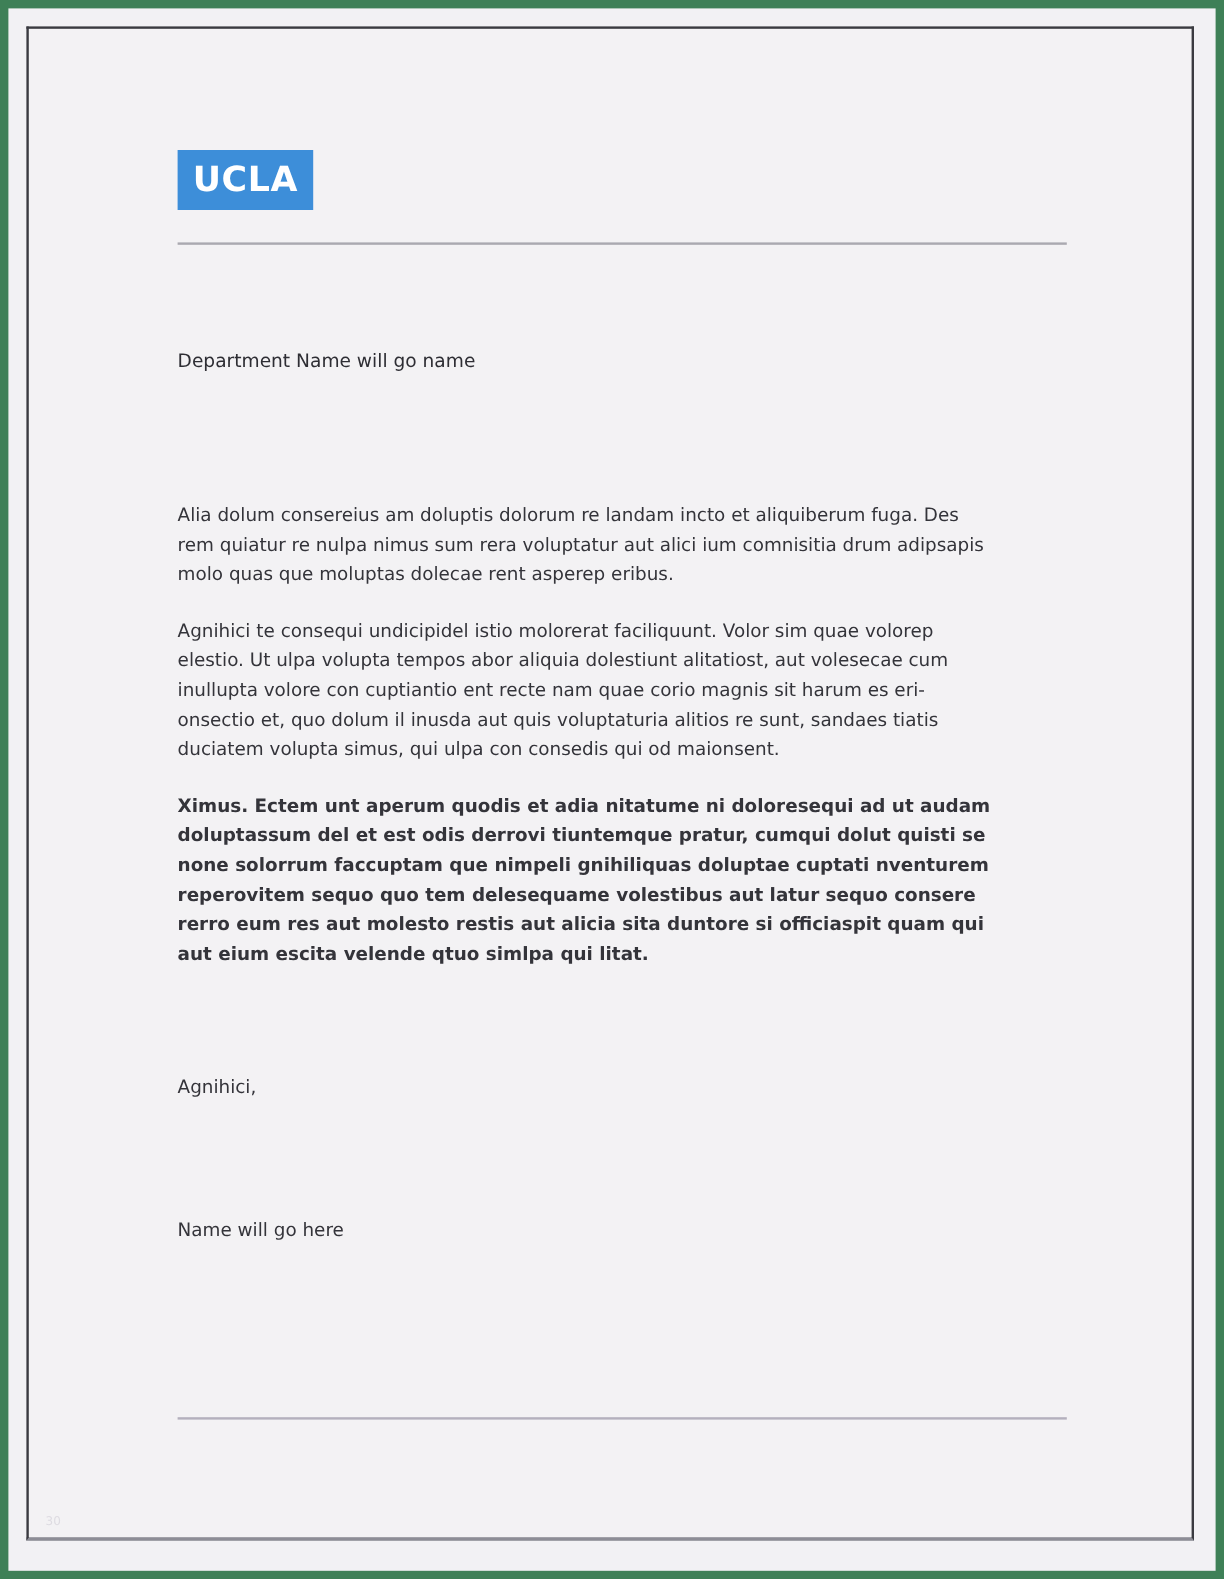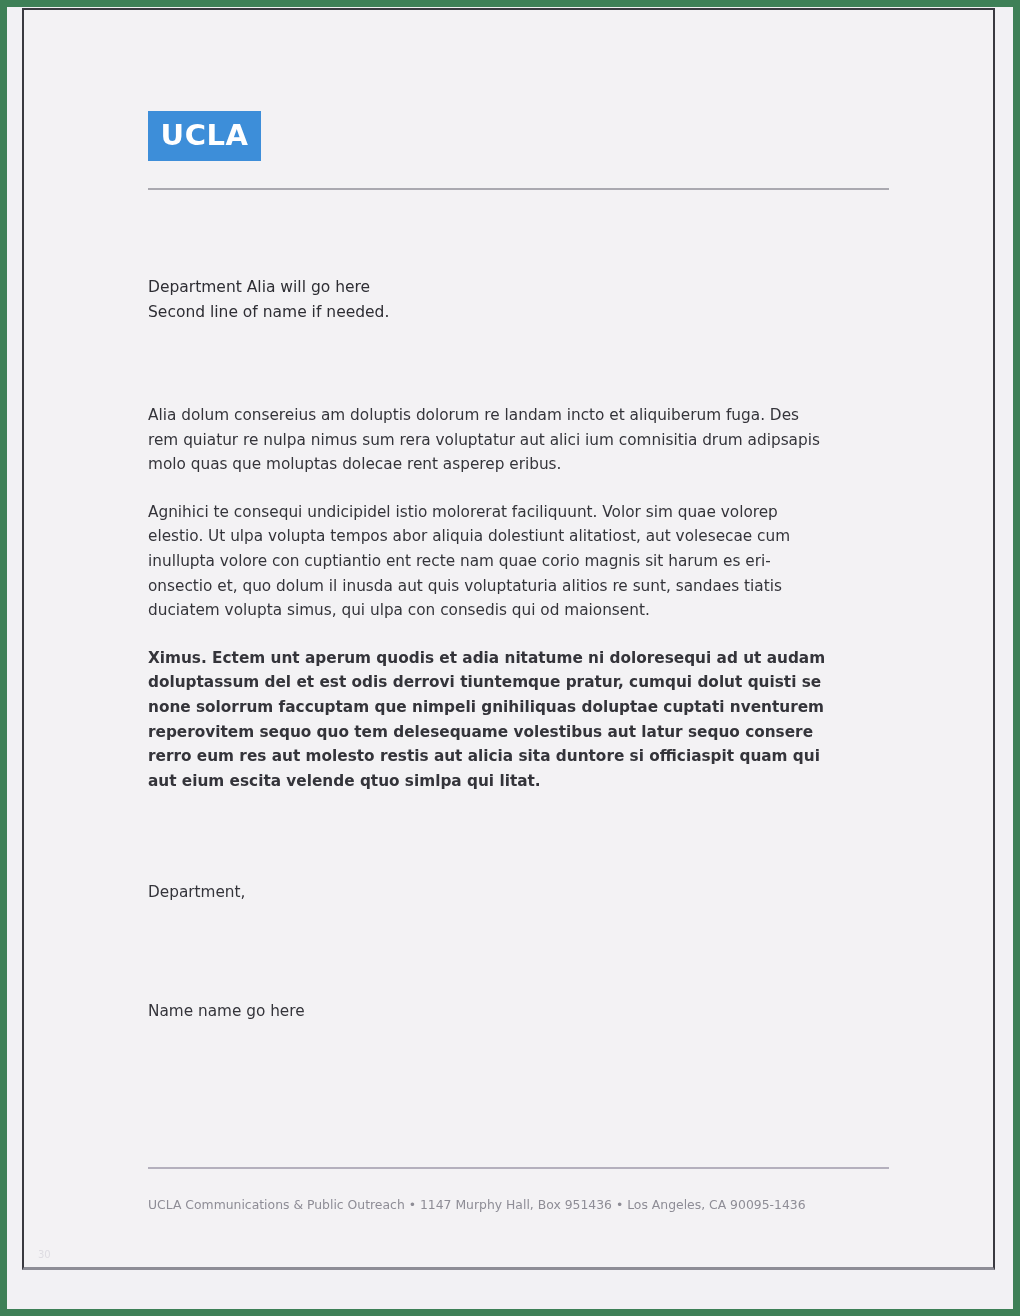--- a/index.html
+++ b/index.html
@@ -21,21 +21,21 @@
     top: 7px;
     width: 1006px;
     height: 1302px;
     background: #f2f1f4;
   }
 
   
   .page {
     position: absolute;
     left: 15px;   
-    top: 1px;
+    top: 15px;
     width: 973px;
     height: 1262px;
     background: #f3f2f4;
     border-top: 2px solid #3a3a40;
     border-left: 2px solid #3a3a40;
     border-right: 2px solid #3a3a40;
     border-bottom: 3px solid #8d8d96;
     box-sizing: border-box;
   }
 
@@ -160,35 +160,33 @@
   <div class="page">
     <div class="page-inner">
 
       <div class="logo">
         <span class="logo-text">UCLA</span>
       </div>
 
       <div class="header-rule"></div>
 
       <div class="dept">
-        <div>Department Alia will go here</div>
-        <div>Second line of name if needed.</div>
+        <div>Department Name will go name</div>
       </div>
 
       <div class="body-copy">
         <p>Alia dolum consereius am doluptis dolorum re landam incto et aliquiberum fuga. Des rem quiatur re nulpa nimus sum rera voluptatur aut alici ium comnisitia drum adipsapis molo quas que moluptas dolecae rent asperep eribus.</p>
         <p>Agnihici te consequi undicipidel istio molorerat faciliquunt. Volor sim quae volorep elestio. Ut ulpa volupta tempos abor aliquia dolestiunt alitatiost, aut volesecae cum inullupta volore con cuptiantio ent recte nam quae corio magnis sit harum es eri-onsectio et, quo dolum il inusda aut quis voluptaturia alitios re sunt, sandaes tiatis duciatem volupta simus, qui ulpa con consedis qui od maionsent.</p>
         <p>Ximus. Ectem unt aperum quodis et adia nitatume ni doloresequi ad ut audam doluptassum del et est odis derrovi tiuntemque pratur, cumqui dolut quisti se none solorrum faccuptam que nimpeli gnihiliquas doluptae cuptati nventurem reperovitem sequo quo tem delesequame volestibus aut latur sequo consere rerro eum res aut molesto restis aut alicia sita duntore si officiaspit quam qui aut eium escita velende qtuo simlpa qui litat.</p>
       </div>
 
-      <div class="closing">Department,</div>
+      <div class="closing">Agnihici,</div>
 
-      <div class="signer">Name name go here</div>
+      <div class="signer">Name will go here</div>
 
       <div class="footer-rule"></div>
 
-      <div class="footer-text">UCLA Communications &amp; Public Outreach • 1147 Murphy Hall, Box 951436 • Los Angeles, CA 90095-1436</div>
 
       <div class="page-marker">30</div>
 
     </div>
   </div>
 </div>
 
 </body></html>

